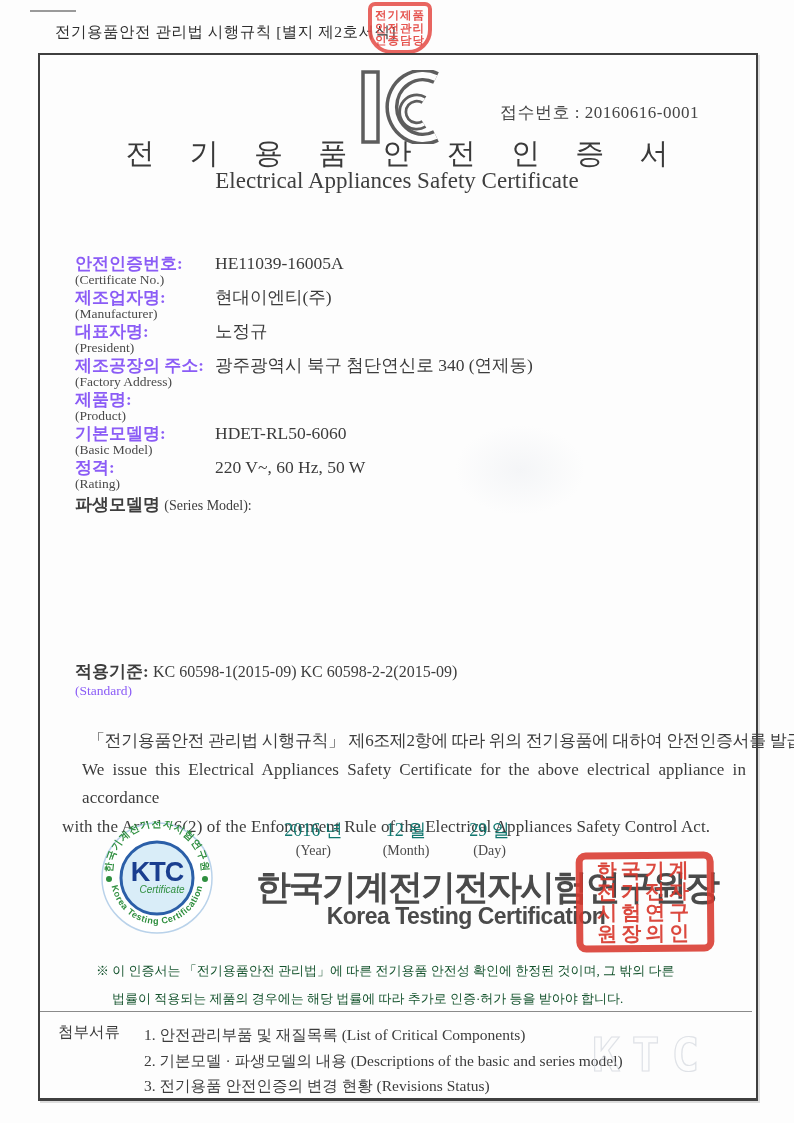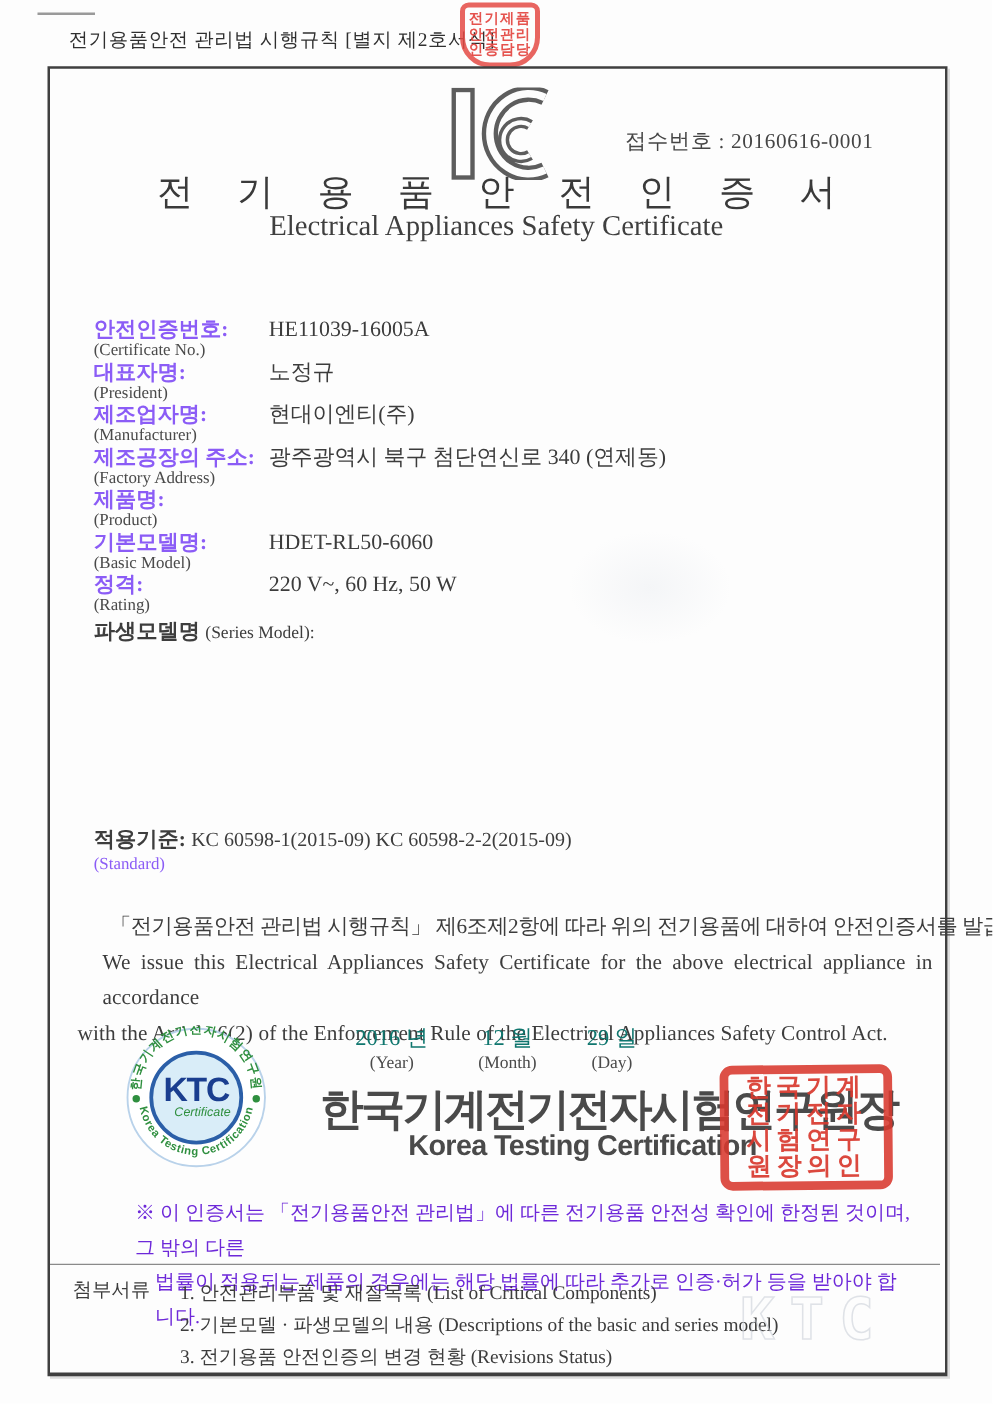--- a/index.html
+++ b/index.html
@@ -54,21 +54,21 @@
   .org-ko{left:256px;top:864px;width:460px;font-family:"Liberation Sans",sans-serif;
           font-weight:bold;font-size:35px;letter-spacing:-2px;color:#4a4a4a;white-space:nowrap;}
   .org-en{left:256px;top:903px;width:420px;text-align:center;font-family:"Liberation Sans",sans-serif;
           font-weight:bold;font-size:23px;letter-spacing:-.5px;color:#4a4a4a;}
 
   .big-seal{left:576px;top:852px;width:124px;height:86px;border:7px solid rgba(216,56,46,.88);
             border-radius:10px;display:flex;flex-direction:column;align-items:center;justify-content:center;
             color:rgba(216,56,46,.92);font-family:"Liberation Sans",sans-serif;font-weight:bold;
             font-size:20px;line-height:21px;letter-spacing:4px;transform:rotate(-.5deg);}
 
-  .note{left:108px;top:957px;width:624px;font-size:16px;line-height:27.5px;color:#6d28d9;}
+  .note{left:96px;top:957px;width:624px;font-size:13px;line-height:27.5px;color:#14532d;}
   .note .n2{padding-left:16px;}
 
   .sep-line{left:40px;top:1011px;width:712px;height:1px;background:#8a8a8a;}
 
   .attachments{left:58px;top:1022px;display:flex;gap:24px;font-size:15.5px;color:#3c3c3c;}
   .att-label{font-weight:normal;}
   .att-items div{line-height:25.5px;}
 
   .watermark{left:592px;top:1028px;font-family:"DejaVu Sans Mono",monospace;font-weight:bold;
              font-size:46px;letter-spacing:12px;color:transparent;
@@ -107,28 +107,28 @@
   <div class="abs title-ko">전 기 용 품 안 전 인 증 서</div>
   <div class="abs title-en">Electrical Appliances Safety Certificate</div>
 
   <div class="abs fields">
     <div class="field">
       <span class="fl">안전인증번호:</span>
       <span class="fv">HE11039-16005A</span>
       <span class="fe">(Certificate No.)</span>
     </div>
     <div class="field">
+      <span class="fl">제조업자명:</span>
+      <span class="fv">현대이엔티(주)</span>
+      <span class="fe">(Manufacturer)</span>
+    </div>
+    <div class="field">
       <span class="fl">대표자명:</span>
       <span class="fv">노정규</span>
       <span class="fe">(President)</span>
-    </div>
-    <div class="field">
-      <span class="fl">제조업자명:</span>
-      <span class="fv">현대이엔티(주)</span>
-      <span class="fe">(Manufacturer)</span>
     </div>
     <div class="field">
       <span class="fl">제조공장의 주소:</span>
       <span class="fv">광주광역시 북구 첨단연신로 340 (연제동)</span>
       <span class="fe">(Factory Address)</span>
     </div>
     <div class="field">
       <span class="fl">제품명:</span>
       <span class="fe">(Product)</span>
     </div>

